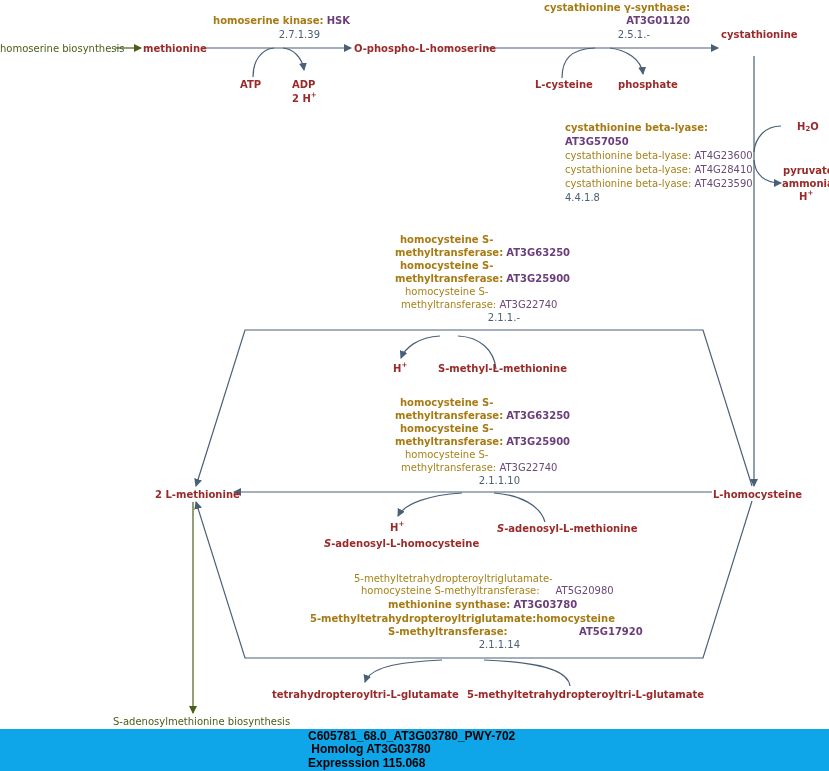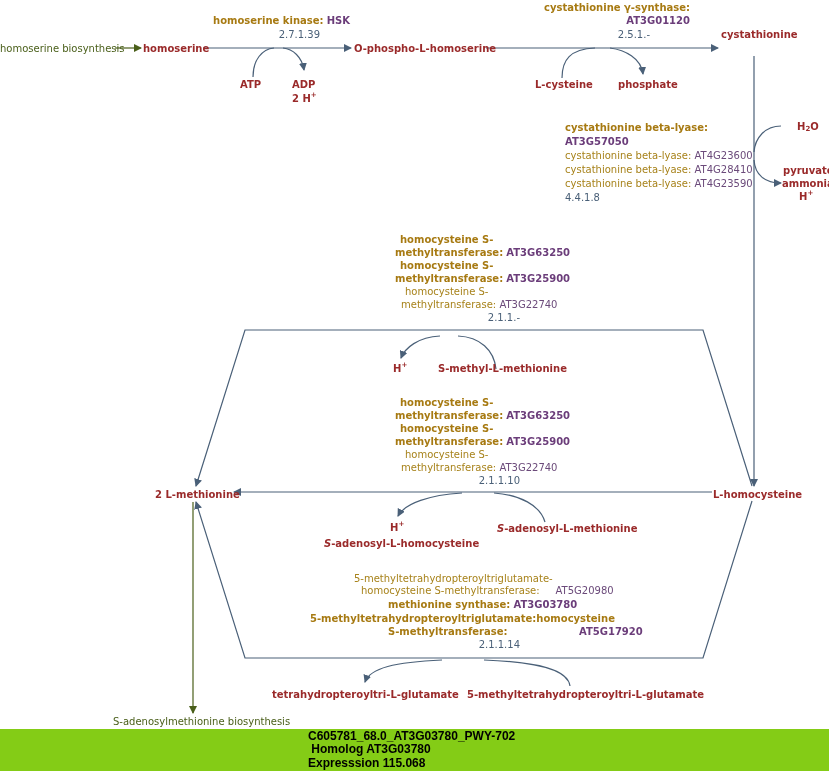--- a/index.html
+++ b/index.html
@@ -9,21 +9,21 @@
   .cpd { color:#9a2a2a; font-weight:bold; font-size:10px; }
   .enz { color:#a77a12; font-weight:bold; }
   .enzl { color:#a7821a; }
   .gene { color:#6b3d7a; font-weight:bold; }
   .genel { color:#6b4a7a; }
   .ec { color:#4a6078; }
   .link { color:#4a5f1a; }
   .ctr { text-align:right; }
   sup { font-size:7px; vertical-align:top; line-height:7px; }
   sub { font-size:7px; vertical-align:bottom; line-height:7px; }
-  #footer { position:absolute; left:0; top:729px; width:829px; height:42px; background:#84cc16; }
+  #footer { position:absolute; left:0; top:729px; width:829px; height:42px; background:#0ea5e9; }
   #footer .ft { position:absolute; left:308px; font-family:"Liberation Sans", sans-serif; font-weight:bold; font-size:12px; color:#000; line-height:14px; white-space:nowrap; }
 </style>
 </head>
 <body>
 
 <svg id="canvas" width="829" height="771" viewBox="0 0 829 771">
   <defs>
     <marker id="ab" markerWidth="8" markerHeight="8" refX="7" refY="4" orient="auto" markerUnits="userSpaceOnUse">
       <path d="M0,0 L8,4 L0,8 z" fill="#4a6078"></path>
     </marker>
@@ -59,21 +59,21 @@
     <path d="M570,686 C568,670 540,662 484,660"></path>
     <path d="M442,660 C395,662 370,668 365,682" marker-end="url(#ab)"></path>
 
     <line x1="193" y1="502" x2="193" y2="713" stroke="#4a5f1a" marker-end="url(#ag)"></line>
   </g>
 </svg>
 
 <div class="t link" style="left:0px;top:42px;">homoserine biosynthesis</div>
 <div class="t link" style="left:113px;top:715px;">S-adenosylmethionine biosynthesis</div>
 
-<div class="t cpd" style="left:143px;top:42px;">homoserine</div>
+<div class="t cpd" style="left:143px;top:42px;">methionine</div>
 <div class="t cpd" style="left:354px;top:42px;">O-phospho-L-homoserine</div>
 <div class="t cpd" style="left:721px;top:28px;">cystathionine</div>
 <div class="t cpd" style="left:713px;top:488px;">L-homocysteine</div>
 <div class="t cpd" style="left:155px;top:488px;">2 L-methionine</div>
 
 <div class="t ctr" style="left:200px;top:14px;width:150px;">
   <span class="enz">homoserine kinase:</span>
   <span class="gene">HSK</span>
 </div>
 <div class="t ec ctr" style="left:230px;top:28px;width:90px;">2.7.1.39</div>

